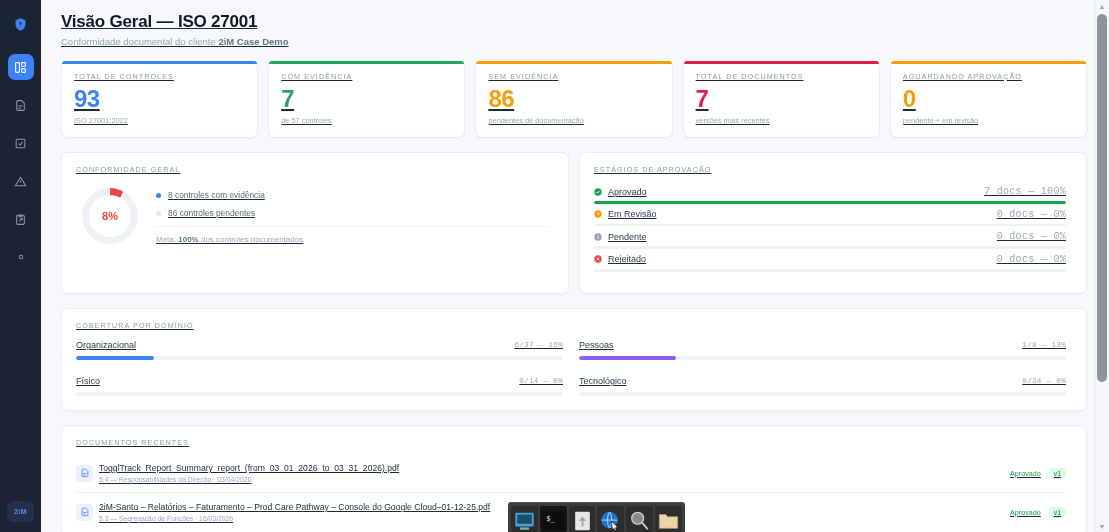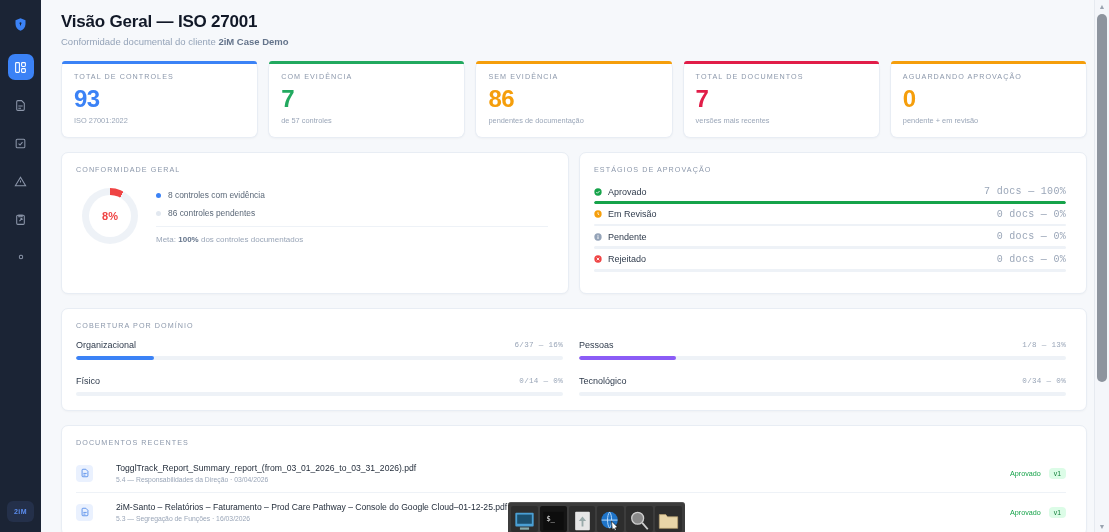--- a/index.html
+++ b/index.html
@@ -31,21 +31,21 @@
   .sb-badge {
     position:absolute; bottom:10px; left:7px;
     width:27px; height:21px; border-radius:6px;
     background:#24304a; color:#5b8def;
     font-size:7px; letter-spacing:.4px;
     display:flex; align-items:center; justify-content:center;
     font-weight:700;
   }
 
   
-  .main { flex:1; height:532px; overflow:hidden; position:relative; background:#f6f8fb; }
+  .main { flex:1; height:532px; overflow:hidden; position:relative; background:#f6f8fb;text-decoration:underline; }
   .inner { padding:12px 22px 0 20px; }
 
   .page-title { font-size:17px; font-weight:700; color:#111827; letter-spacing:-0.2px; }
   .page-sub { font-size:9.5px; color:#94a3b8; margin-top:4px; }
   .page-sub b { color:#64748b; font-weight:700; }
 
   
   .kpi-row { display:flex; gap:10px; margin-top:14px; }
   .kpi {
     flex:1; background:#fff; border:1px solid #e8edf4; border-radius:7px;
@@ -99,21 +99,21 @@
   .cover { margin-top:14px; }
   .cover-grid { display:grid; grid-template-columns:1fr 1fr; column-gap:16px; row-gap:16px; margin-top:2px;}
   .cov-head { display:flex; justify-content:space-between; align-items:center; }
   .cov-name { font-size:9px; color:#2f3b4c; }
   .cov-val { font-size:7.6px; color:#9aa6b8; font-family:"Liberation Mono", monospace; letter-spacing:.3px;}
   .cov-track { height:4px; background:#eef2f7; border-radius:3px; margin-top:6px; overflow:hidden;}
   .cov-fill { height:100%; border-radius:3px; }
 
   
   .docs { margin-top:14px; padding-bottom:4px; }
-  .doc-row { display:flex; align-items:center; gap:23px; padding:9px 0; border-top:1px solid #eef2f7;justify-content:space-between; }
+  .doc-row { display:flex; align-items:center; gap:6px; padding:9px 0; border-top:1px solid #eef2f7;justify-content:space-between; }
   .doc-row.first { border-top:none; padding-top:6px;}
   .doc-ico {
     width:17px; height:17px; border-radius:4px; background:#eaf1fe;
     display:flex; align-items:center; justify-content:center; flex:0 0 17px; color:#4b86e8;
   }
   .doc-txt { flex:1; min-width:0; }
   .doc-name { font-size:8.6px; color:#1f2937; white-space:nowrap; overflow:hidden; text-overflow:ellipsis;}
   .doc-meta { font-size:6.8px; color:#9aa6b8; margin-top:3px;}
   .doc-right { display:flex; align-items:center; gap:8px; flex:0 0 auto;}
   .doc-status { font-size:7.2px; color:#16a34a; }

